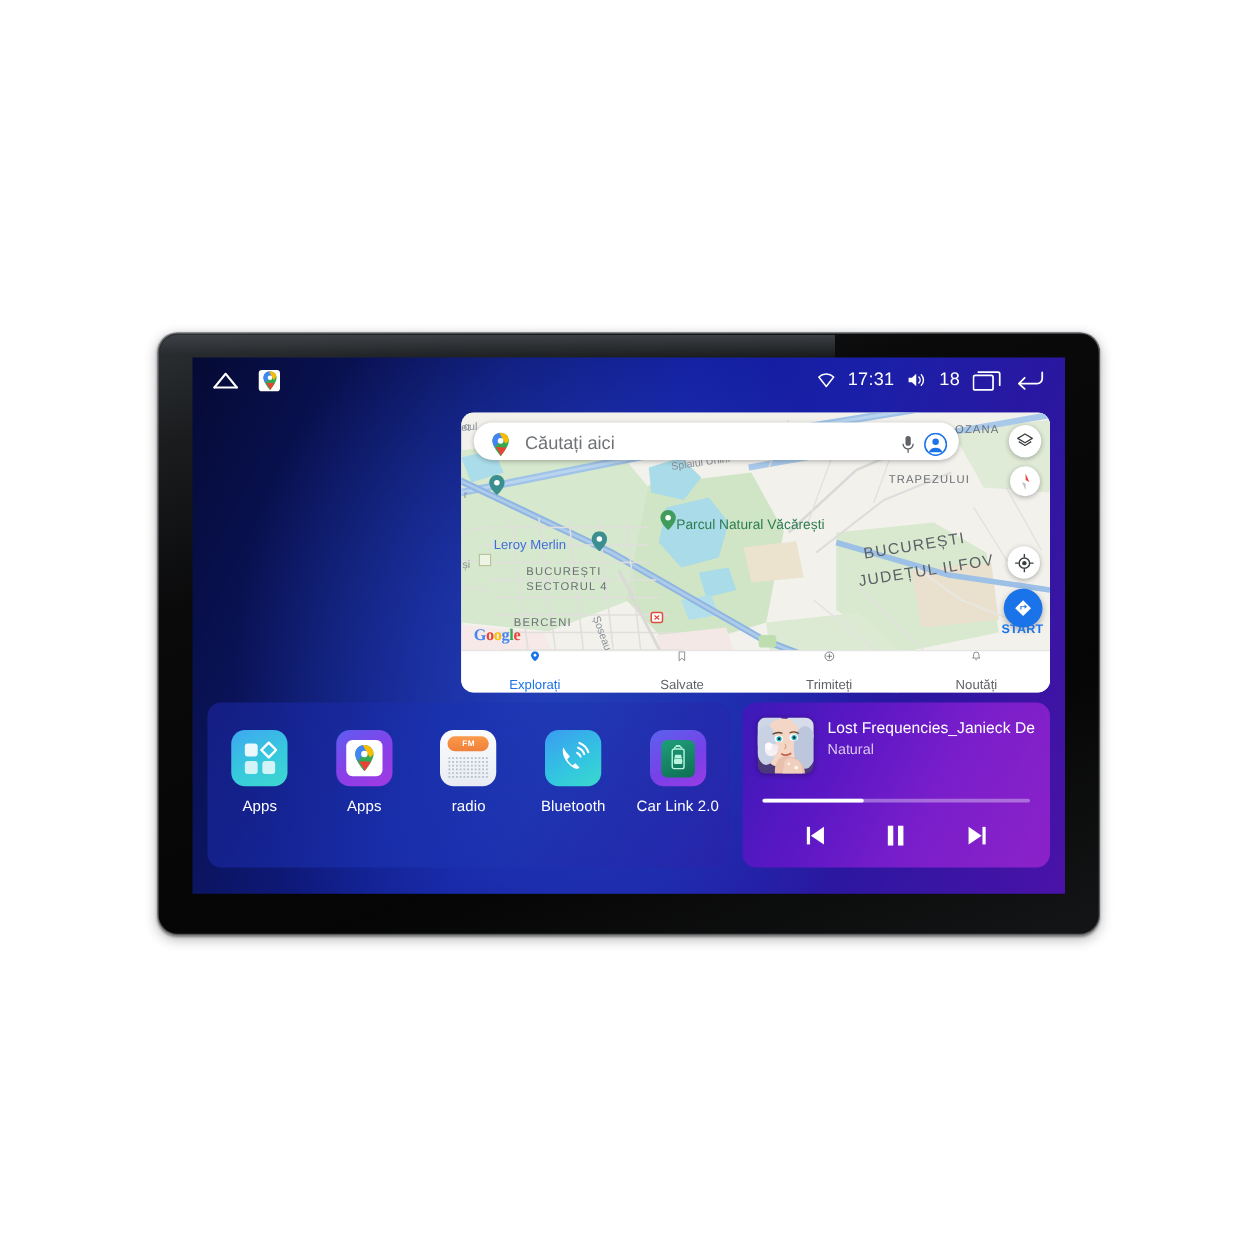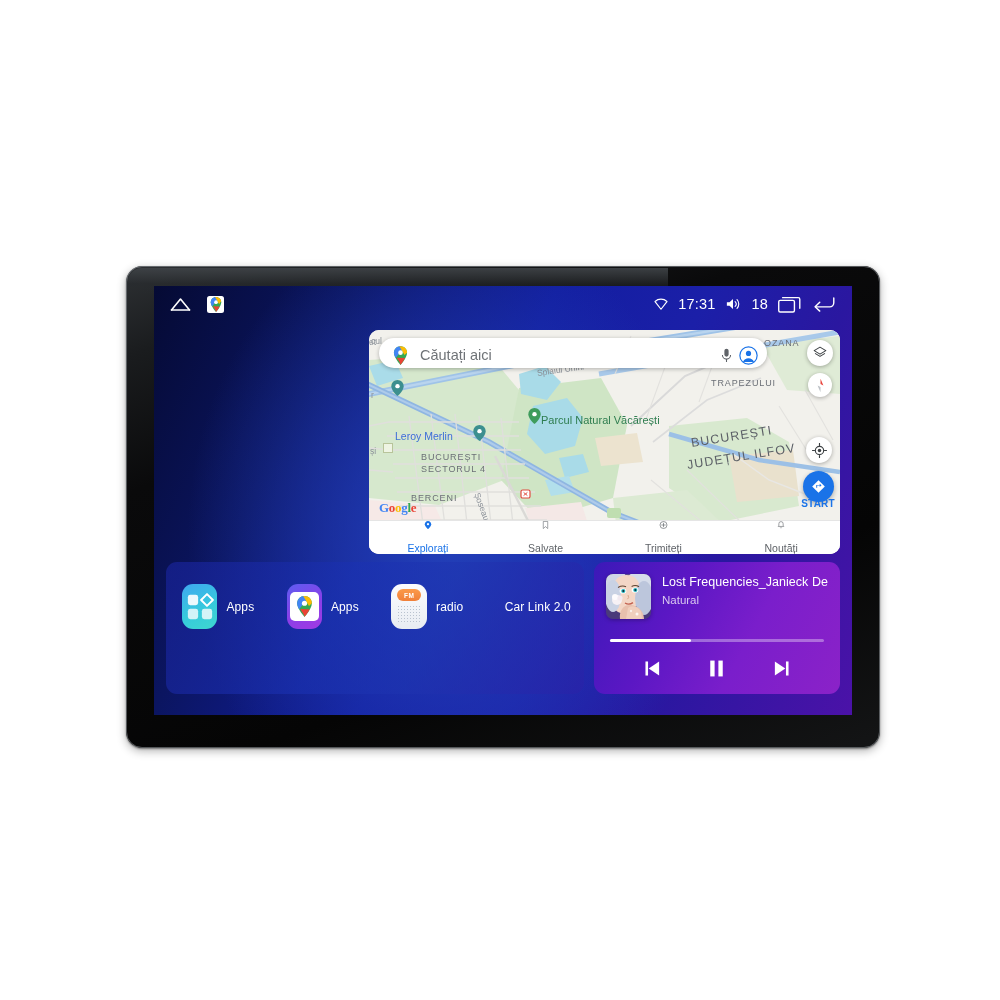--- a/index.html
+++ b/index.html
@@ -187,21 +187,21 @@
   .map-tab.active .t-lbl { color:#1a73e8; }
 
   
   #dock {
     position:absolute; left:12px; top:276px; width:418px; height:132px;
     border-radius:11px;
     background: linear-gradient(115deg, rgba(24,34,150,.72) 0%, rgba(26,49,178,.62) 40%, rgba(30,52,176,.55) 62%, rgba(42,34,168,.66) 100%);
     display:flex; align-items:flex-start; justify-content:space-around;
     padding-top:22px;
   }
-  .dock-item { width:72px; display:flex; flex-direction:row; align-items:center; gap:9px; }
+  .dock-item { width:72px; display:flex; flex-direction:column; align-items:center; gap:9px; }
   .dock-icon { width:45px; height:45px; border-radius:11px; display:flex; align-items:center; justify-content:center; position:relative; overflow:hidden; }
   .dock-label { color:#fff; font-size:12px; letter-spacing:.1px; white-space:nowrap; }
 
   .ic-apps   { background: linear-gradient(155deg,#3fa7f0 0%,#36c9dd 55%, #3ed7cf 100%); }
   .ic-maps   { background: linear-gradient(150deg,#5d5df0 0%,#8a3fe8 55%,#a23ae2 100%); }
   .ic-radio  { background: linear-gradient(180deg,#fbfcfe 0%,#e8ecf2 100%); }
   .ic-bt     { background: linear-gradient(150deg,#3a9cf2 0%,#33c6e0 60%,#3ad9cc 100%); }
   .ic-carlink{ background: linear-gradient(150deg,#5a62ee 0%,#7a3fe8 60%,#9c3ce4 100%); }
 
   .maps-inner {
@@ -540,20 +540,31 @@
       <div class="dock-item">
         <div class="dock-icon ic-radio">
           <div class="radio-fm">
             <span>FM</span>
           </div>
           <div class="radio-grille"></div>
         </div>
         <span class="dock-label">radio</span>
       </div>
 
+      <div class="dock-item">
+        <div class="dock-icon ic-bt">
+          <svg width="29" height="29" viewBox="0 0 32 32">
+            <path d="M7.4 6.6 c0 0 -1.6 3.2 .6 8.4 c2.2 5.2 6.6 9 10.4 10.4 c1.6 .6 3.2 -1.2 3.2 -1.2 l-3.6 -3.6 l-2.6 2 c0 0 -3 -2.4 -4.6 -5.6 l2.4 -2.4 l-3.4 -4 z" fill="#fff"></path>
+            <path d="M20.4 6.8 a9 9 0 0 1 5.4 5.6" fill="none" stroke="#fff" stroke-width="1.9" stroke-linecap="round"></path>
+            <path d="M19.6 11.4 a5 5 0 0 1 3 3.2" fill="none" stroke="#fff" stroke-width="1.9" stroke-linecap="round"></path>
+            <path d="M21.6 2.6 a13.4 13.4 0 0 1 7.8 8.2" fill="none" stroke="#fff" stroke-width="1.9" stroke-linecap="round"></path>
+          </svg>
+        </div>
+        <span class="dock-label">Bluetooth</span>
+      </div>
 
       <div class="dock-item">
         <div class="dock-icon ic-carlink">
           <div class="carlink-inner">
             <svg width="17" height="21" viewBox="0 0 18 24">
               <rect x="3.6" y="3.6" width="10.8" height="18" rx="1.8" fill="none" stroke="#b9f5de" stroke-width="1.3"></rect>
               <path d="M6.4 8.8 h5.2 l1 3.6 h-7.2 z" fill="#b9f5de"></path>
               <rect x="5.2" y="12.8" width="7.6" height="4.6" rx="1.1" fill="#b9f5de"></rect>
               <path d="M5.8 2.4 a5 5 0 0 1 6.4 0" fill="none" stroke="#b9f5de" stroke-width="1.2" stroke-linecap="round"></path>
               <path d="M7.4 0.5 a8 8 0 0 1 3.2 0" fill="none" stroke="#b9f5de" stroke-width="1.1" stroke-linecap="round"></path>

